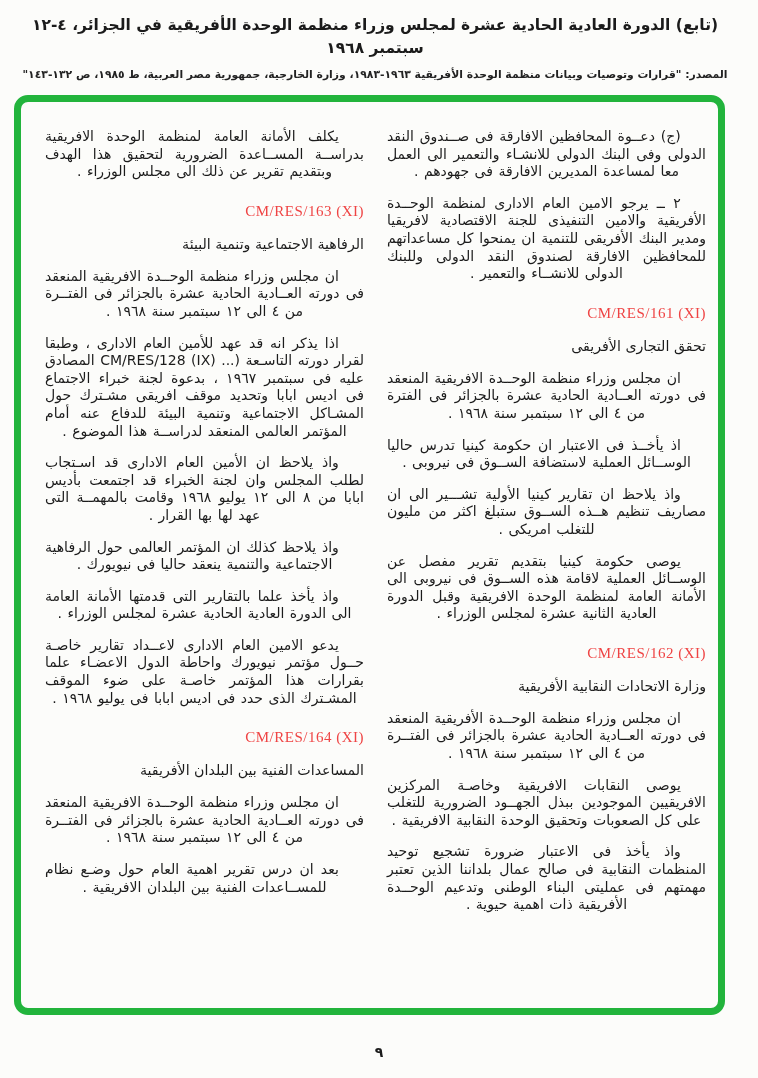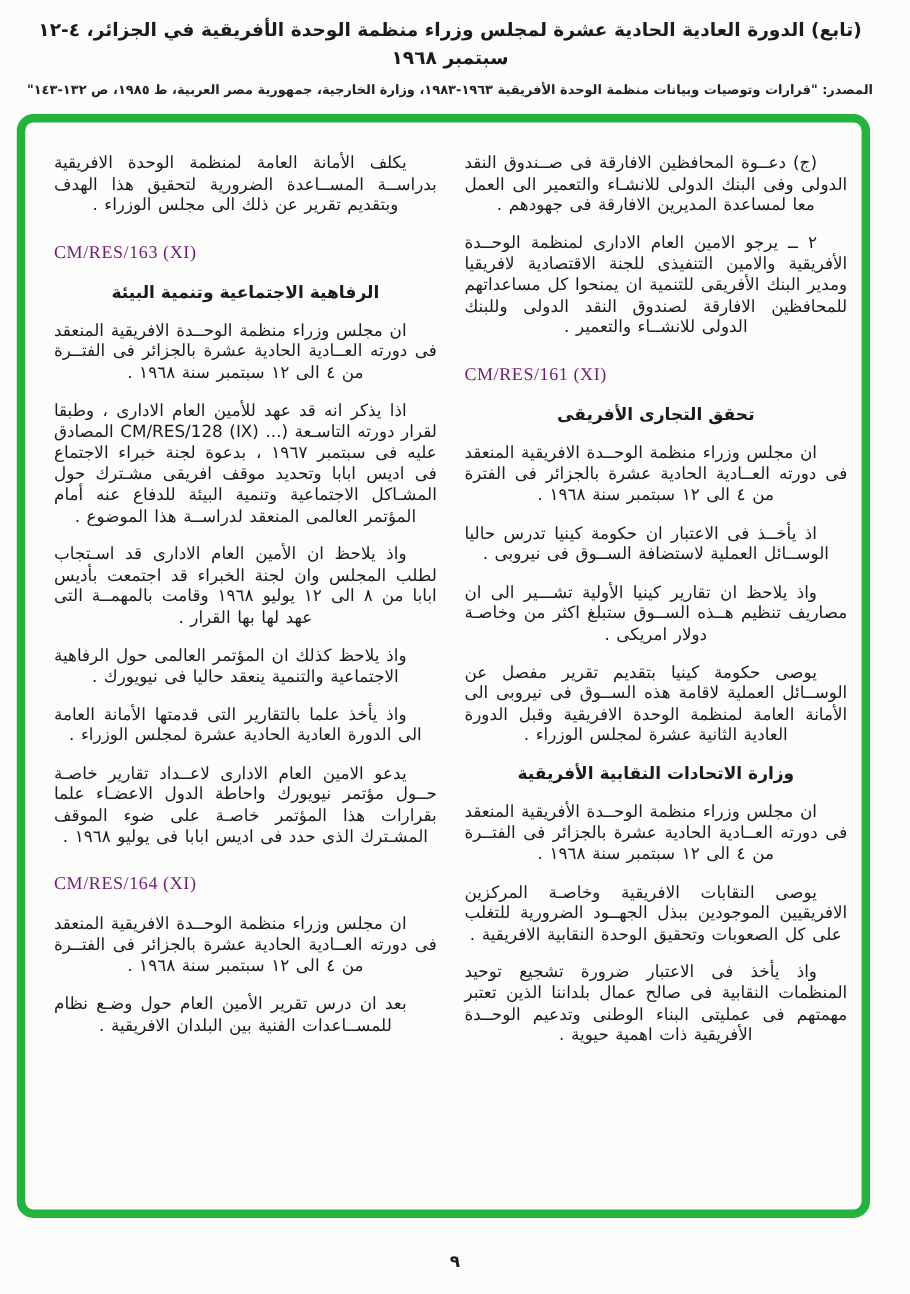--- a/index.html
+++ b/index.html
@@ -74,31 +74,30 @@
     text-align: justify;
     text-align-last: center;
     text-indent: 1.8em;
     font-size: 14px;
     line-height: 17.6px;
     margin: 0 0 14px 0;
     word-spacing: 1px;
   }
   .rescode {
     direction: ltr;
-    text-align: left;
+    text-align: right;
     font-family: "Liberation Serif", "DejaVu Serif", serif;
     font-size: 15px;
     letter-spacing: 0.5px;
     margin: 22px 0 16px 0;
-    color: #701a75;
+    color: #ef4444;
   }
   .heading {
     direction: rtl;
-    text-align: center;
-    font-weight: bold;
+    font-weight: normal;
     font-size: 14.2px;
     margin: 0 0 16px 0;
   }
   
   .page-number {
     position: absolute;
     bottom: 18px;
     left: 0;
     right: 0;
     text-align: center;
@@ -118,38 +117,40 @@
 
 <div class="columns">
 
   <div class="col">
     <p class="para">(ج) دعــوة المحافظين الافارقة فى صــندوق النقد الدولى وفى البنك الدولى للانشـاء والتعمير الى العمل معا لمساعدة المديرين الافارقة فى جهودهم .</p>
     <p class="para">٢ ــ يرجو الامين العام الادارى لمنظمة الوحــدة الأفريقية والامين التنفيذى للجنة الاقتصادية لافريقيا ومدير البنك الأفريقى للتنمية ان يمنحوا كل مساعداتهم للمحافظين الافارقة لصندوق النقد الدولى وللبنك الدولى للانشــاء والتعمير .</p>
     <div class="rescode">CM/RES/161 (XI)</div>
     <div class="heading">تحقق التجارى الأفريقى</div>
     <p class="para">ان مجلس وزراء منظمة الوحــدة الافريقية المنعقد فى دورته العــادية الحادية عشرة بالجزائر فى الفترة من ٤ الى ١٢ سبتمبر سنة ١٩٦٨ .</p>
     <p class="para">اذ يأخــذ فى الاعتبار ان حكومة كينيا تدرس حاليا الوســائل العملية لاستضافة الســوق فى نيروبى .</p>
-    <p class="para">واذ يلاحظ ان تقارير كينيا الأولية تشـــير الى ان مصاريف تنظيم هــذه الســوق ستبلغ اكثر من وخاصـة دولار امريكى .</p>
+    <p class="para">واذ يلاحظ ان تقارير كينيا الأولية تشـــير الى ان مصاريف تنظيم هــذه الســوق ستبلغ اكثر من مليون للتغلب امريكى .</p>
     <p class="para">يوصى حكومة كينيا بتقديم تقرير مفصل عن الوســائل العملية لاقامة هذه الســوق فى نيروبى الى الأمانة العامة لمنظمة الوحدة الافريقية وقبل الدورة العادية الثانية عشرة لمجلس الوزراء .</p>
+    <div class="rescode">CM/RES/162 (XI)</div>
     <div class="heading">وزارة الاتحادات النقابية الأفريقية</div>
     <p class="para">ان مجلس وزراء منظمة الوحــدة الأفريقية المنعقد فى دورته العــادية الحادية عشرة بالجزائر فى الفتــرة من ٤ الى ١٢ سبتمبر سنة ١٩٦٨ .</p>
     <p class="para">يوصى النقابات الافريقية وخاصـة المركزين الافريقيين الموجودين ببذل الجهــود الضرورية للتغلب على كل الصعوبات وتحقيق الوحدة النقابية الافريقية .</p>
     <p class="para">واذ يأخذ فى الاعتبار ضرورة تشجيع توحيد المنظمات النقابية فى صالح عمال بلداننا الذين تعتبر مهمتهم فى عمليتى البناء الوطنى وتدعيم الوحــدة الأفريقية ذات اهمية حيوية .</p>
   </div>
 
   <div class="col">
     <p class="para">يكلف الأمانة العامة لمنظمة الوحدة الافريقية بدراســة المســاعدة الضرورية لتحقيق هذا الهدف وبتقديم تقرير عن ذلك الى مجلس الوزراء .</p>
     <div class="rescode">CM/RES/163 (XI)</div>
     <div class="heading">الرفاهية الاجتماعية وتنمية البيئة</div>
     <p class="para">ان مجلس وزراء منظمة الوحــدة الافريقية المنعقد فى دورته العــادية الحادية عشرة بالجزائر فى الفتــرة من ٤ الى ١٢ سبتمبر سنة ١٩٦٨ .</p>
     <p class="para">اذا يذكر انه قد عهد للأمين العام الادارى ، وطبقا لقرار دورته التاسـعة (... (CM/RES/128 (IX المصادق عليه فى سبتمبر ١٩٦٧ ، بدعوة لجنة خبراء الاجتماع فى اديس ابابا وتحديد موقف افريقى مشـترك حول المشـاكل الاجتماعية وتنمية البيئة للدفاع عنه أمام المؤتمر العالمى المنعقد لدراســة هذا الموضوع .</p>
     <p class="para">واذ يلاحظ ان الأمين العام الادارى قد اسـتجاب لطلب المجلس وان لجنة الخبراء قد اجتمعت بأديس ابابا من ٨ الى ١٢ يوليو ١٩٦٨ وقامت بالمهمــة التى عهد لها بها القرار .</p>
     <p class="para">واذ يلاحظ كذلك ان المؤتمر العالمى حول الرفاهية الاجتماعية والتنمية ينعقد حاليا فى نيويورك .</p>
     <p class="para">واذ يأخذ علما بالتقارير التى قدمتها الأمانة العامة الى الدورة العادية الحادية عشرة لمجلس الوزراء .</p>
     <p class="para">يدعو الامين العام الادارى لاعــداد تقارير خاصـة حــول مؤتمر نيويورك واحاطة الدول الاعضـاء علما بقرارات هذا المؤتمر خاصـة على ضوء الموقف المشـترك الذى حدد فى اديس ابابا فى يوليو ١٩٦٨ .</p>
     <div class="rescode">CM/RES/164 (XI)</div>
+    <div class="heading">المساعدات الفنية بين البلدان الأفريقية</div>
     <p class="para">ان مجلس وزراء منظمة الوحــدة الافريقية المنعقد فى دورته العــادية الحادية عشرة بالجزائر فى الفتــرة من ٤ الى ١٢ سبتمبر سنة ١٩٦٨ .</p>
-    <p class="para">بعد ان درس تقرير الأمين العام حول وضـع نظام للمســاعدات الفنية بين البلدان الافريقية .</p>
+    <p class="para">بعد ان درس تقرير اهمية العام حول وضـع نظام للمســاعدات الفنية بين البلدان الافريقية .</p>
   </div>
 
 </div>
 
 <div class="page-number">٩</div>
 
 </body></html>

